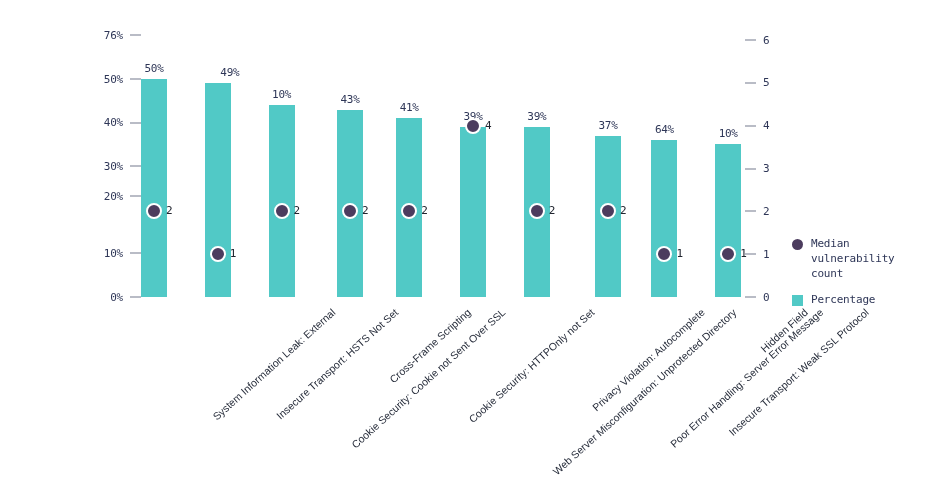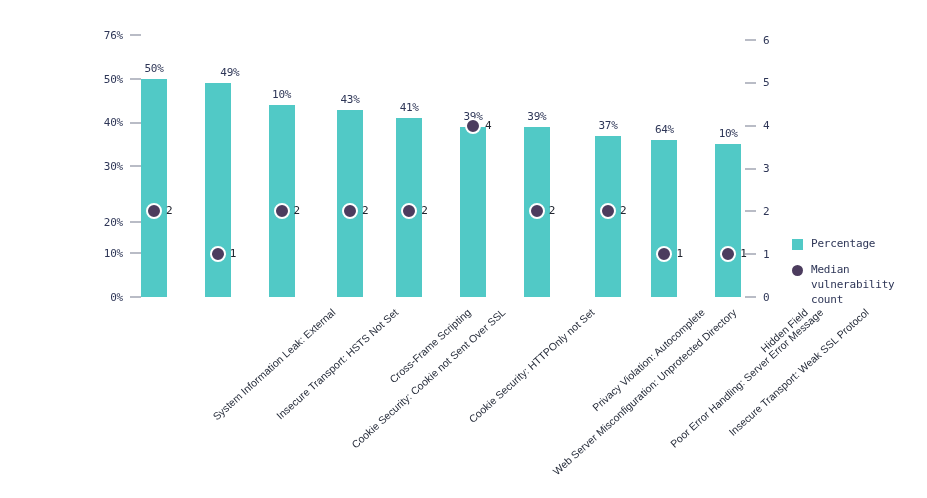--- a/index.html
+++ b/index.html
@@ -174,21 +174,21 @@
 
   <div class="y-axis-left">
       <div class="ytick-l" style="top: 290px;">
         <span class="lbl">0%</span>
         <span class="dash"></span>
       </div>
       <div class="ytick-l" style="top: 246.4px;">
         <span class="lbl">10%</span>
         <span class="dash"></span>
       </div>
-      <div class="ytick-l" style="top: 215px;">
+      <div class="ytick-l" style="top: 189px;">
         <span class="lbl">20%</span>
         <span class="dash"></span>
       </div>
       <div class="ytick-l" style="top: 159.2px; text-align: center;">
         <span class="lbl">30%</span>
         <span class="dash"></span>
       </div>
       <div class="ytick-l" style="top: 115.6px;">
         <span class="lbl">40%</span>
         <span class="dash"></span>
@@ -325,22 +325,22 @@
       <div class="xlab" style="left: 424.2px;">Cookie Security: HTTPOnly not Set</div>
       <div class="xlab" style="left: 488px;">Web Server Misconfiguration: Unprotected Directory</div>
       <div class="xlab" style="left: 551.8px;">Privacy Violation: Autocomplete</div>
       <div class="xlab" style="left: 615.6px;">Poor Error Handling: Server Error Message</div>
       <div class="xlab" style="left: 679.4px;">Insecure Transport: Weak SSL Protocol</div>
       <div class="xlab" style="left: 743.2px;">Hidden Field</div>
     </div>
 
   <div class="legend">
     <div class="legend-row">
+      <span class="legend-marker-circle"></span>
+      <span class="legend-text">Median vulnerability count</span>
+    </div>
+    <div class="legend-row">
       <span class="legend-marker-square"></span>
       <span class="legend-text">Percentage</span>
     </div>
-    <div class="legend-row">
-      <span class="legend-marker-circle"></span>
-      <span class="legend-text">Median vulnerability count</span>
-    </div>
   </div>
 
 </div>
 
 </body></html>

